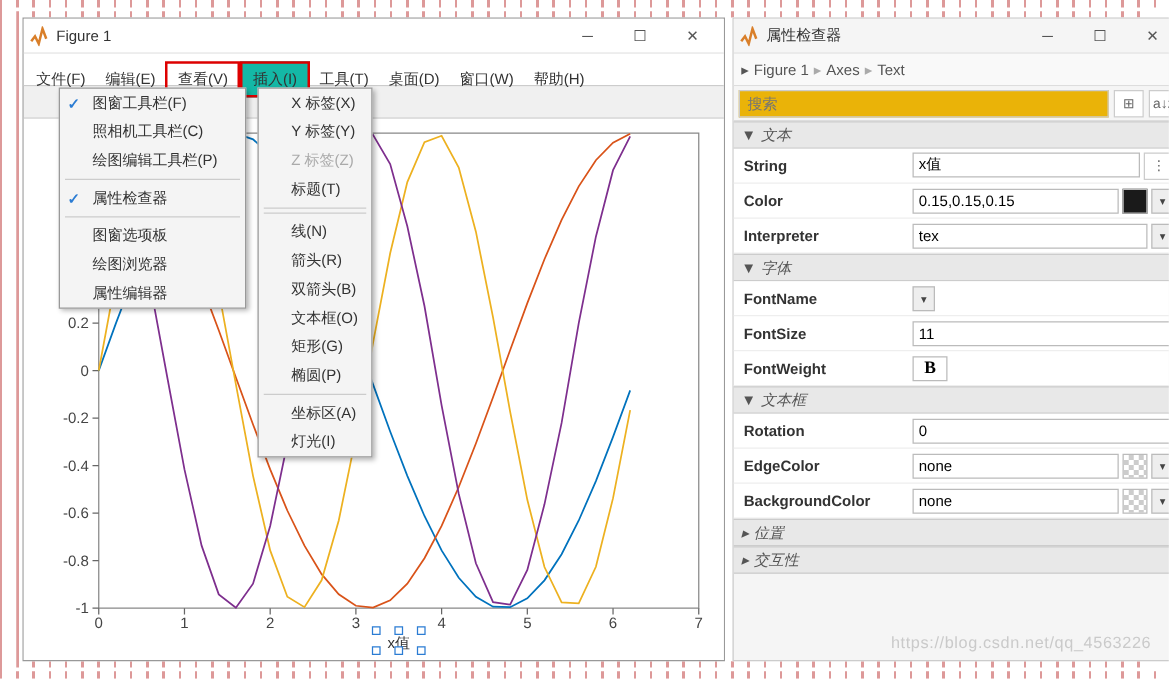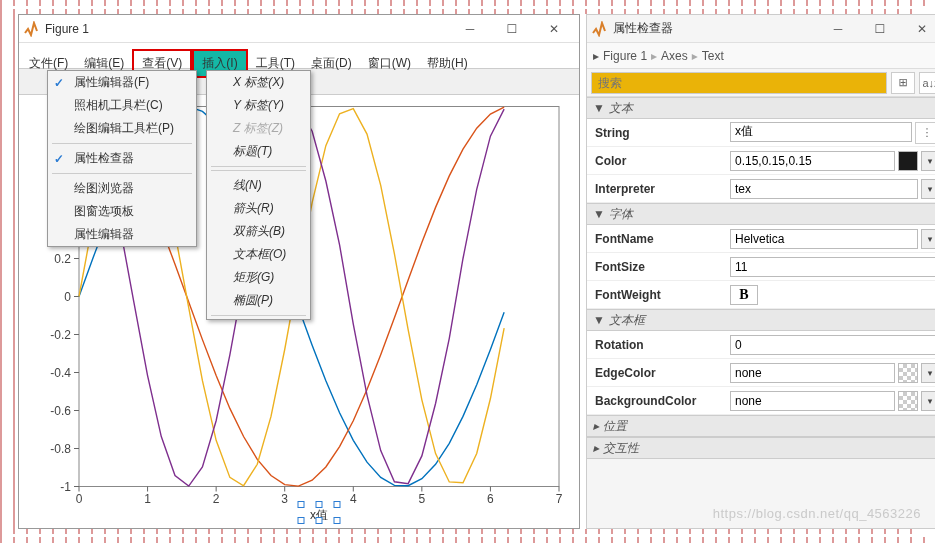--- a/index.html
+++ b/index.html
@@ -15,21 +15,21 @@
 .winbtn { width: 42px; height: 26px; display: flex; align-items: center; justify-content: center; color: #555; }
 .menubar { height: 26px; display: flex; align-items: center; padding: 0 2px; border-bottom: 1px solid #ccc; background: #fff; position: relative; }
 .menuitem { padding: 4px 8px; color: #333; margin-top: 15px; }
 .menuitem.highlight { border: 2px solid #d00; }
 .dropdown { position: absolute; background: #f4f4f4; border: 1px solid #999; box-shadow: 2px 2px 4px rgba(0,0,0,0.3); z-index: 10; }
 .dropdown .row { display: flex; align-items: center; height: 23px; padding: 0 12px 0 26px; color: #333; position: relative; white-space: nowrap; }
 .dropdown .row.disabled { color: #aaa; }
 .dropdown .row .check { position: absolute; left: 6px; color: #2b7cd3; font-weight: bold; }
 .dropdown .sep { height: 1px; background: #ccc; margin: 3px 4px; }
 #dropdown-view { top: 56px; left: 29px; width: 150px; }
-#dropdown-insert { top: 56px; left: 188px; width: 105px; font-style: italic; }
+#dropdown-insert { top: 56px; left: 188px; width: 92px; }
 .toolbar-strip { height: 26px; background: #f0f0f0; border-bottom: 1px solid #ccc; }
 .plotarea { flex: 1; position: relative; background: #fff; }
 .plotarea svg { position: absolute; inset: 0; }
 .inspector-window .titlebar { background: #f5f5f5; }
 .breadcrumb { height: 26px; display: flex; align-items: center; padding: 0 6px; background: #f9f9f9; border-bottom: 1px solid #ddd; color: #555; gap: 4px; }
 .breadcrumb span.sep { color: #aaa; }
 .searchrow { height: 28px; display: flex; align-items: center; padding: 2px 4px; gap: 4px; background: #f5f5f5; border-bottom: 1px solid #ddd; }
 .searchrow input { flex: 1; height: 22px; border: 1px solid #ccc; padding: 0 6px; background: #eab308; }
 .smbtn { width: 24px; height: 22px; border: 1px solid #ccc; background: #fff; display: flex; align-items: center; justify-content: center; color: #666; font-size: 11px; }
 .section-header { height: 22px; display: flex; align-items: center; padding: 0 6px; background: #e8e8e8; border-top: 1px solid #ccc; border-bottom: 1px solid #ccc; color: #555; font-style: italic; gap: 4px; }
@@ -119,43 +119,43 @@
           <rect x="297" y="421" width="6" height="6" fill="#fff" stroke="#2b7cd3"></rect>
           <rect x="315" y="405" width="6" height="6" fill="#fff" stroke="#2b7cd3"></rect>
           <rect x="315" y="421" width="6" height="6" fill="#fff" stroke="#2b7cd3"></rect>
         </svg>
     </div>
 
     <div class="dropdown" id="dropdown-view">
       <div id="vmenu1">
           <div class="row">
             <span class="check">✓</span>
-            <span>属性编辑器(F)</span>
+            <span>图窗工具栏(F)</span>
           </div>
           <div class="row">
             <span>照相机工具栏(C)</span>
           </div>
           <div class="row">
             <span>绘图编辑工具栏(P)</span>
           </div>
         </div>
         <div class="sep"></div>
       <div id="vmenu2">
           <div class="row">
             <span class="check">✓</span>
             <span>属性检查器</span>
           </div>
         </div>
         <div class="sep"></div>
       <div id="vmenu3">
           <div class="row">
+            <span>图窗选项板</span>
+          </div>
+          <div class="row">
             <span>绘图浏览器</span>
-          </div>
-          <div class="row">
-            <span>图窗选项板</span>
           </div>
           <div class="row">
             <span>属性编辑器</span>
           </div>
         </div>
     </div>
 
     <div class="dropdown" id="dropdown-insert">
       <div id="imenu1">
           <div class="row">
@@ -189,20 +189,28 @@
             <span>文本框(O)</span>
           </div>
           <div class="row">
             <span>矩形(G)</span>
           </div>
           <div class="row">
             <span>椭圆(P)</span>
           </div>
         </div>
         <div class="sep"></div>
+      <div id="imenu4">
+          <div class="row">
+            <span>坐标区(A)</span>
+          </div>
+          <div class="row">
+            <span>灯光(I)</span>
+          </div>
+        </div>
     </div>
   </div>
 
   <div class="inspector-window">
     <div class="titlebar">
       <svg class="icon-ml" viewBox="0 0 16 16">
           <path d="M2 12 L5 8 L8 14 L11 2 L14 10" stroke="#d97f2a" stroke-width="2" fill="none"></path>
         </svg>
       <span class="title">属性检查器</span>
       <div class="winbtn">─</div>
@@ -247,21 +255,20 @@
             <div class="ddbtn">▾</div>
           </div>
       </div>
     </div>
 
     <div class="section-header">▼ <span>字体</span></div>
     <div class="proplist">
       <div class="proprow">
         <div class="label">FontName</div>
         <div class="value">
-            <input value="Helvetica" style="">
             <div class="ddbtn">▾</div>
           </div>
       </div>
       <div class="proprow">
         <div class="label">FontSize</div>
         <div class="value">
             <input value="11" style="">
           </div>
       </div>
       <div class="proprow">

